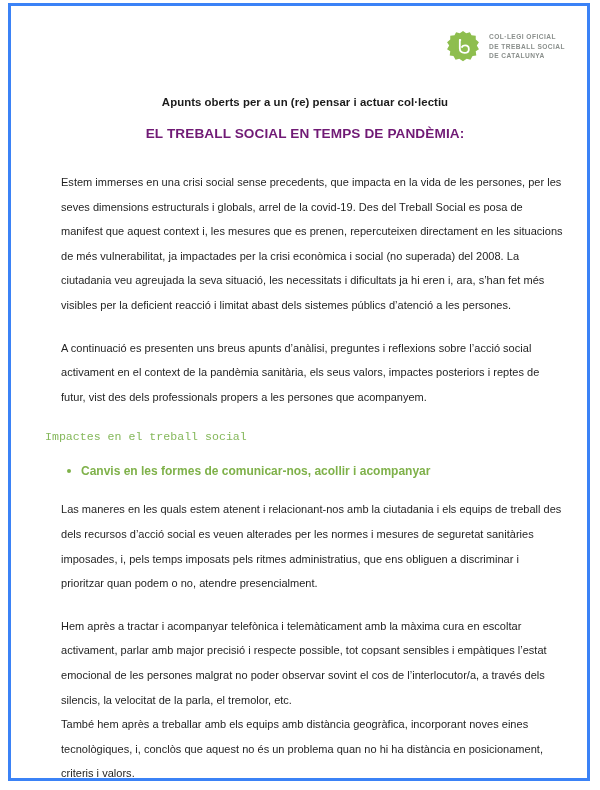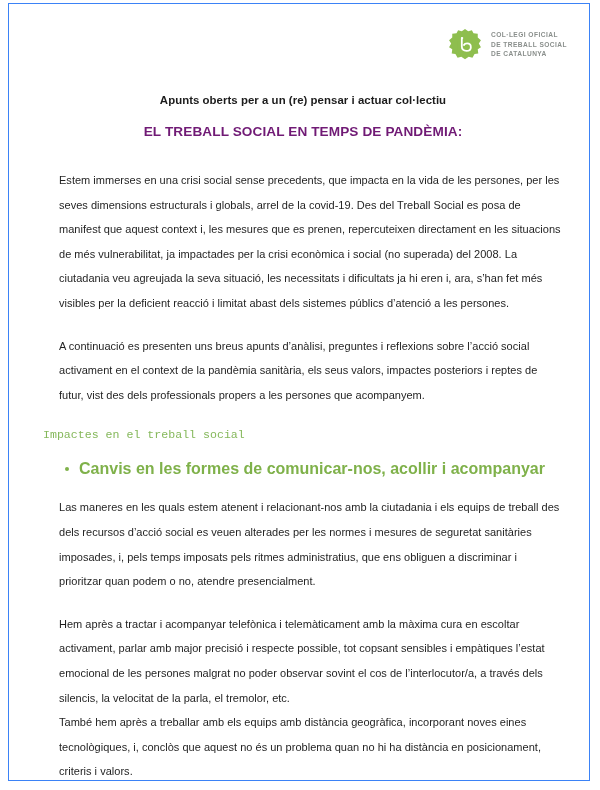--- a/index.html
+++ b/index.html
@@ -15,21 +15,21 @@
     font-family: "Liberation Sans", sans-serif;
   }
 
   .page {
     position: absolute;
     left: 8px;
     top: 3px;
     width: 582px;
     height: 778px;
     background: #ffffff;
-    border: 1px solid #3b82f6;
+    border: 3px solid #3b82f6;
     box-sizing: border-box;
     overflow: hidden;
   }
 
   
   .header {
     position: absolute;
     top: 24px;
     right: 22px;
     display: flex;
@@ -107,21 +107,21 @@
   }
 
   ul.bullets {
     list-style: none;
     margin: 0 0 14px 0;
     padding: 0;
   }
   ul.bullets li {
     position: relative;
     padding-left: 36px;
-    font-size: 16px;
+    font-size: 12px;
     font-weight: bold;
     color: #7fb14a;
     line-height: 20px;
     margin-bottom: 16px;
   }
   ul.bullets li .dot {
     position: absolute;
     left: 22px;
     top: 8px;
     width: 4px;

